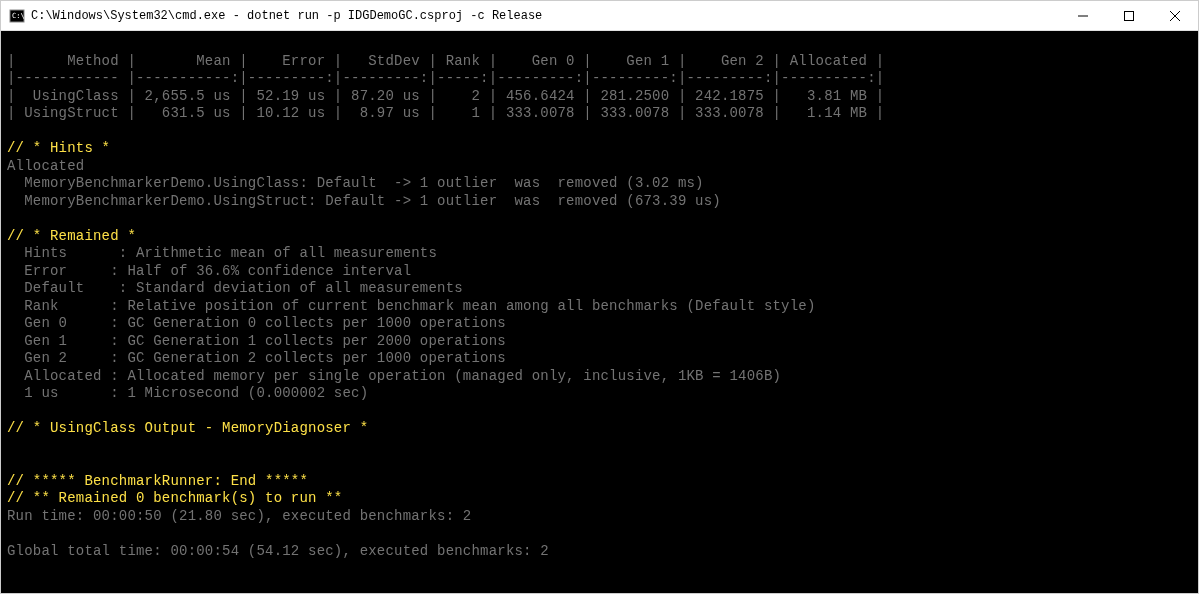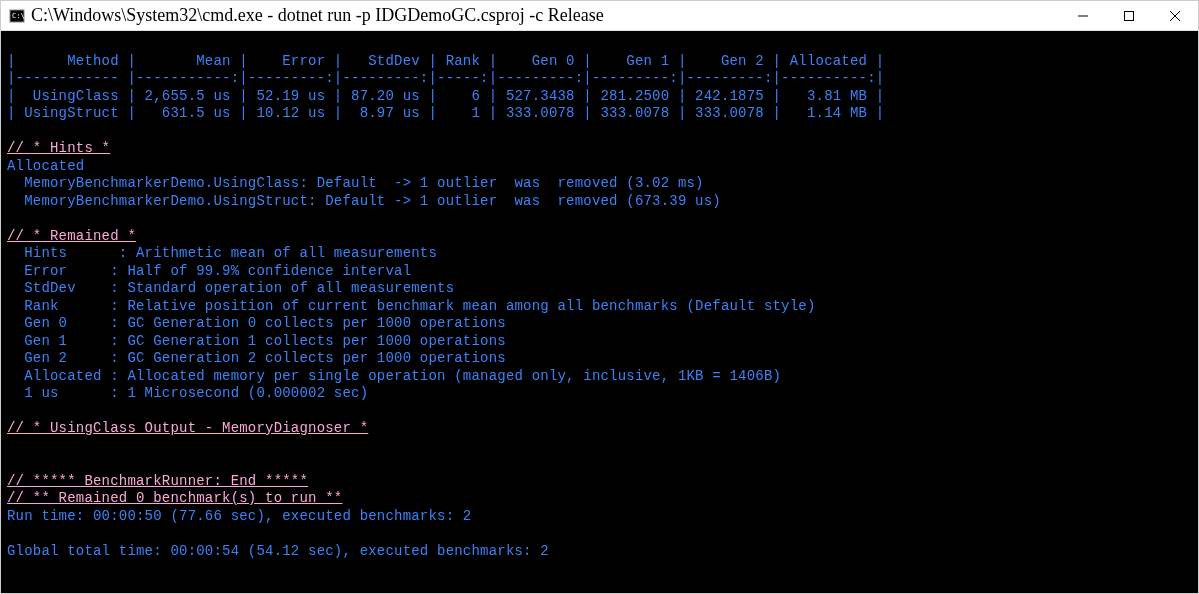--- a/index.html
+++ b/index.html
@@ -29,22 +29,22 @@
     }
     .titlebar-icon {
       width: 16px;
       height: 16px;
       margin-right: 6px;
       display: inline-flex;
       align-items: center;
       justify-content: center;
     }
     .titlebar-title {
-      font-family: Liberation Serif, serif;
-      font-size: 18px;
+      font-family: Liberation Mono, monospace;
+      font-size: 12px;
       color: #000;
       flex: 1;
     }
     .titlebar-controls {
       display: flex;
       height: 100%;
     }
     .titlebar-btn {
       width: 46px;
       height: 100%;
@@ -58,22 +58,22 @@
     .console {
       flex: 1;
       background: #000;
       color: #00d0d0;
       padding: 4px 6px;
       overflow: hidden;
       white-space: pre;
       line-height: 1.25;
       letter-spacing: 0.2px;
     }
-    .cyan { color: #3b82f6; }
-    .magenta { color: #f9a8d4; text-decoration: underline; }
+    .cyan { color: #737373; }
+    .magenta { color: #fde047; }
   </style>
 </head>
 <body>
 
 <div class="window">
   <div class="titlebar">
     <span class="titlebar-icon">
       <svg width="16" height="16" viewBox="0 0 16 16">
         <rect x="1" y="2" width="14" height="12" fill="#000" stroke="#888" stroke-width="1"></rect>
         <text x="3" y="10" font-size="7" fill="#fff" font-family="monospace">C:\</text>
@@ -96,41 +96,41 @@
             <line x1="0" y1="0" x2="10" y2="10" stroke="#000" stroke-width="1"></line>
             <line x1="10" y1="0" x2="0" y2="10" stroke="#000" stroke-width="1"></line>
           </svg>
       </div>
     </div>
   </div>
 
   <div class="console">
 <span class="cyan">|      Method |       Mean |    Error |   StdDev | Rank |    Gen 0 |    Gen 1 |    Gen 2 | Allocated |</span>
 <span class="cyan">|------------ |-----------:|---------:|---------:|-----:|---------:|---------:|---------:|----------:|</span>
-<span class="cyan">|  UsingClass | 2,655.5 us | 52.19 us | 87.20 us |    6 | 527.3438 | 281.2500 | 242.1875 |   3.81 MB |</span>
+<span class="cyan">|  UsingClass | 2,655.5 us | 52.19 us | 87.20 us |    2 | 456.6424 | 281.2500 | 242.1875 |   3.81 MB |</span>
 <span class="cyan">| UsingStruct |   631.5 us | 10.12 us |  8.97 us |    1 | 333.0078 | 333.0078 | 333.0078 |   1.14 MB |</span>
 
 <span class="magenta">// * Hints *</span>
 <span class="cyan">Allocated</span>
 <span class="cyan">  MemoryBenchmarkerDemo.UsingClass: Default  -&gt; 1 outlier  was  removed (3.02 ms)</span>
 <span class="cyan">  MemoryBenchmarkerDemo.UsingStruct: Default -&gt; 1 outlier  was  removed (673.39 us)</span>
 
 <span class="magenta">// * Remained *</span>
 <span class="cyan">  Hints      : Arithmetic mean of all measurements</span>
-<span class="cyan">  Error     : Half of 99.9% confidence interval</span>
-<span class="cyan">  StdDev    : Standard operation of all measurements</span>
+<span class="cyan">  Error     : Half of 36.6% confidence interval</span>
+<span class="cyan">  Default    : Standard deviation of all measurements</span>
 <span class="cyan">  Rank      : Relative position of current benchmark mean among all benchmarks (Default style)</span>
 <span class="cyan">  Gen 0     : GC Generation 0 collects per 1000 operations</span>
-<span class="cyan">  Gen 1     : GC Generation 1 collects per 1000 operations</span>
+<span class="cyan">  Gen 1     : GC Generation 1 collects per 2000 operations</span>
 <span class="cyan">  Gen 2     : GC Generation 2 collects per 1000 operations</span>
 <span class="cyan">  Allocated : Allocated memory per single operation (managed only, inclusive, 1KB = 1406B)</span>
 <span class="cyan">  1 us      : 1 Microsecond (0.000002 sec)</span>
 
 <span class="magenta">// * UsingClass Output - MemoryDiagnoser *</span>
 
 
 <span class="magenta">// ***** BenchmarkRunner: End *****</span>
 <span class="magenta">// ** Remained 0 benchmark(s) to run **</span>
-<span class="cyan">Run time: 00:00:50 (77.66 sec), executed benchmarks: 2</span>
+<span class="cyan">Run time: 00:00:50 (21.80 sec), executed benchmarks: 2</span>
 
 <span class="cyan">Global total time: 00:00:54 (54.12 sec), executed benchmarks: 2</span>
 </div>
 </div>
 
 </body></html>

